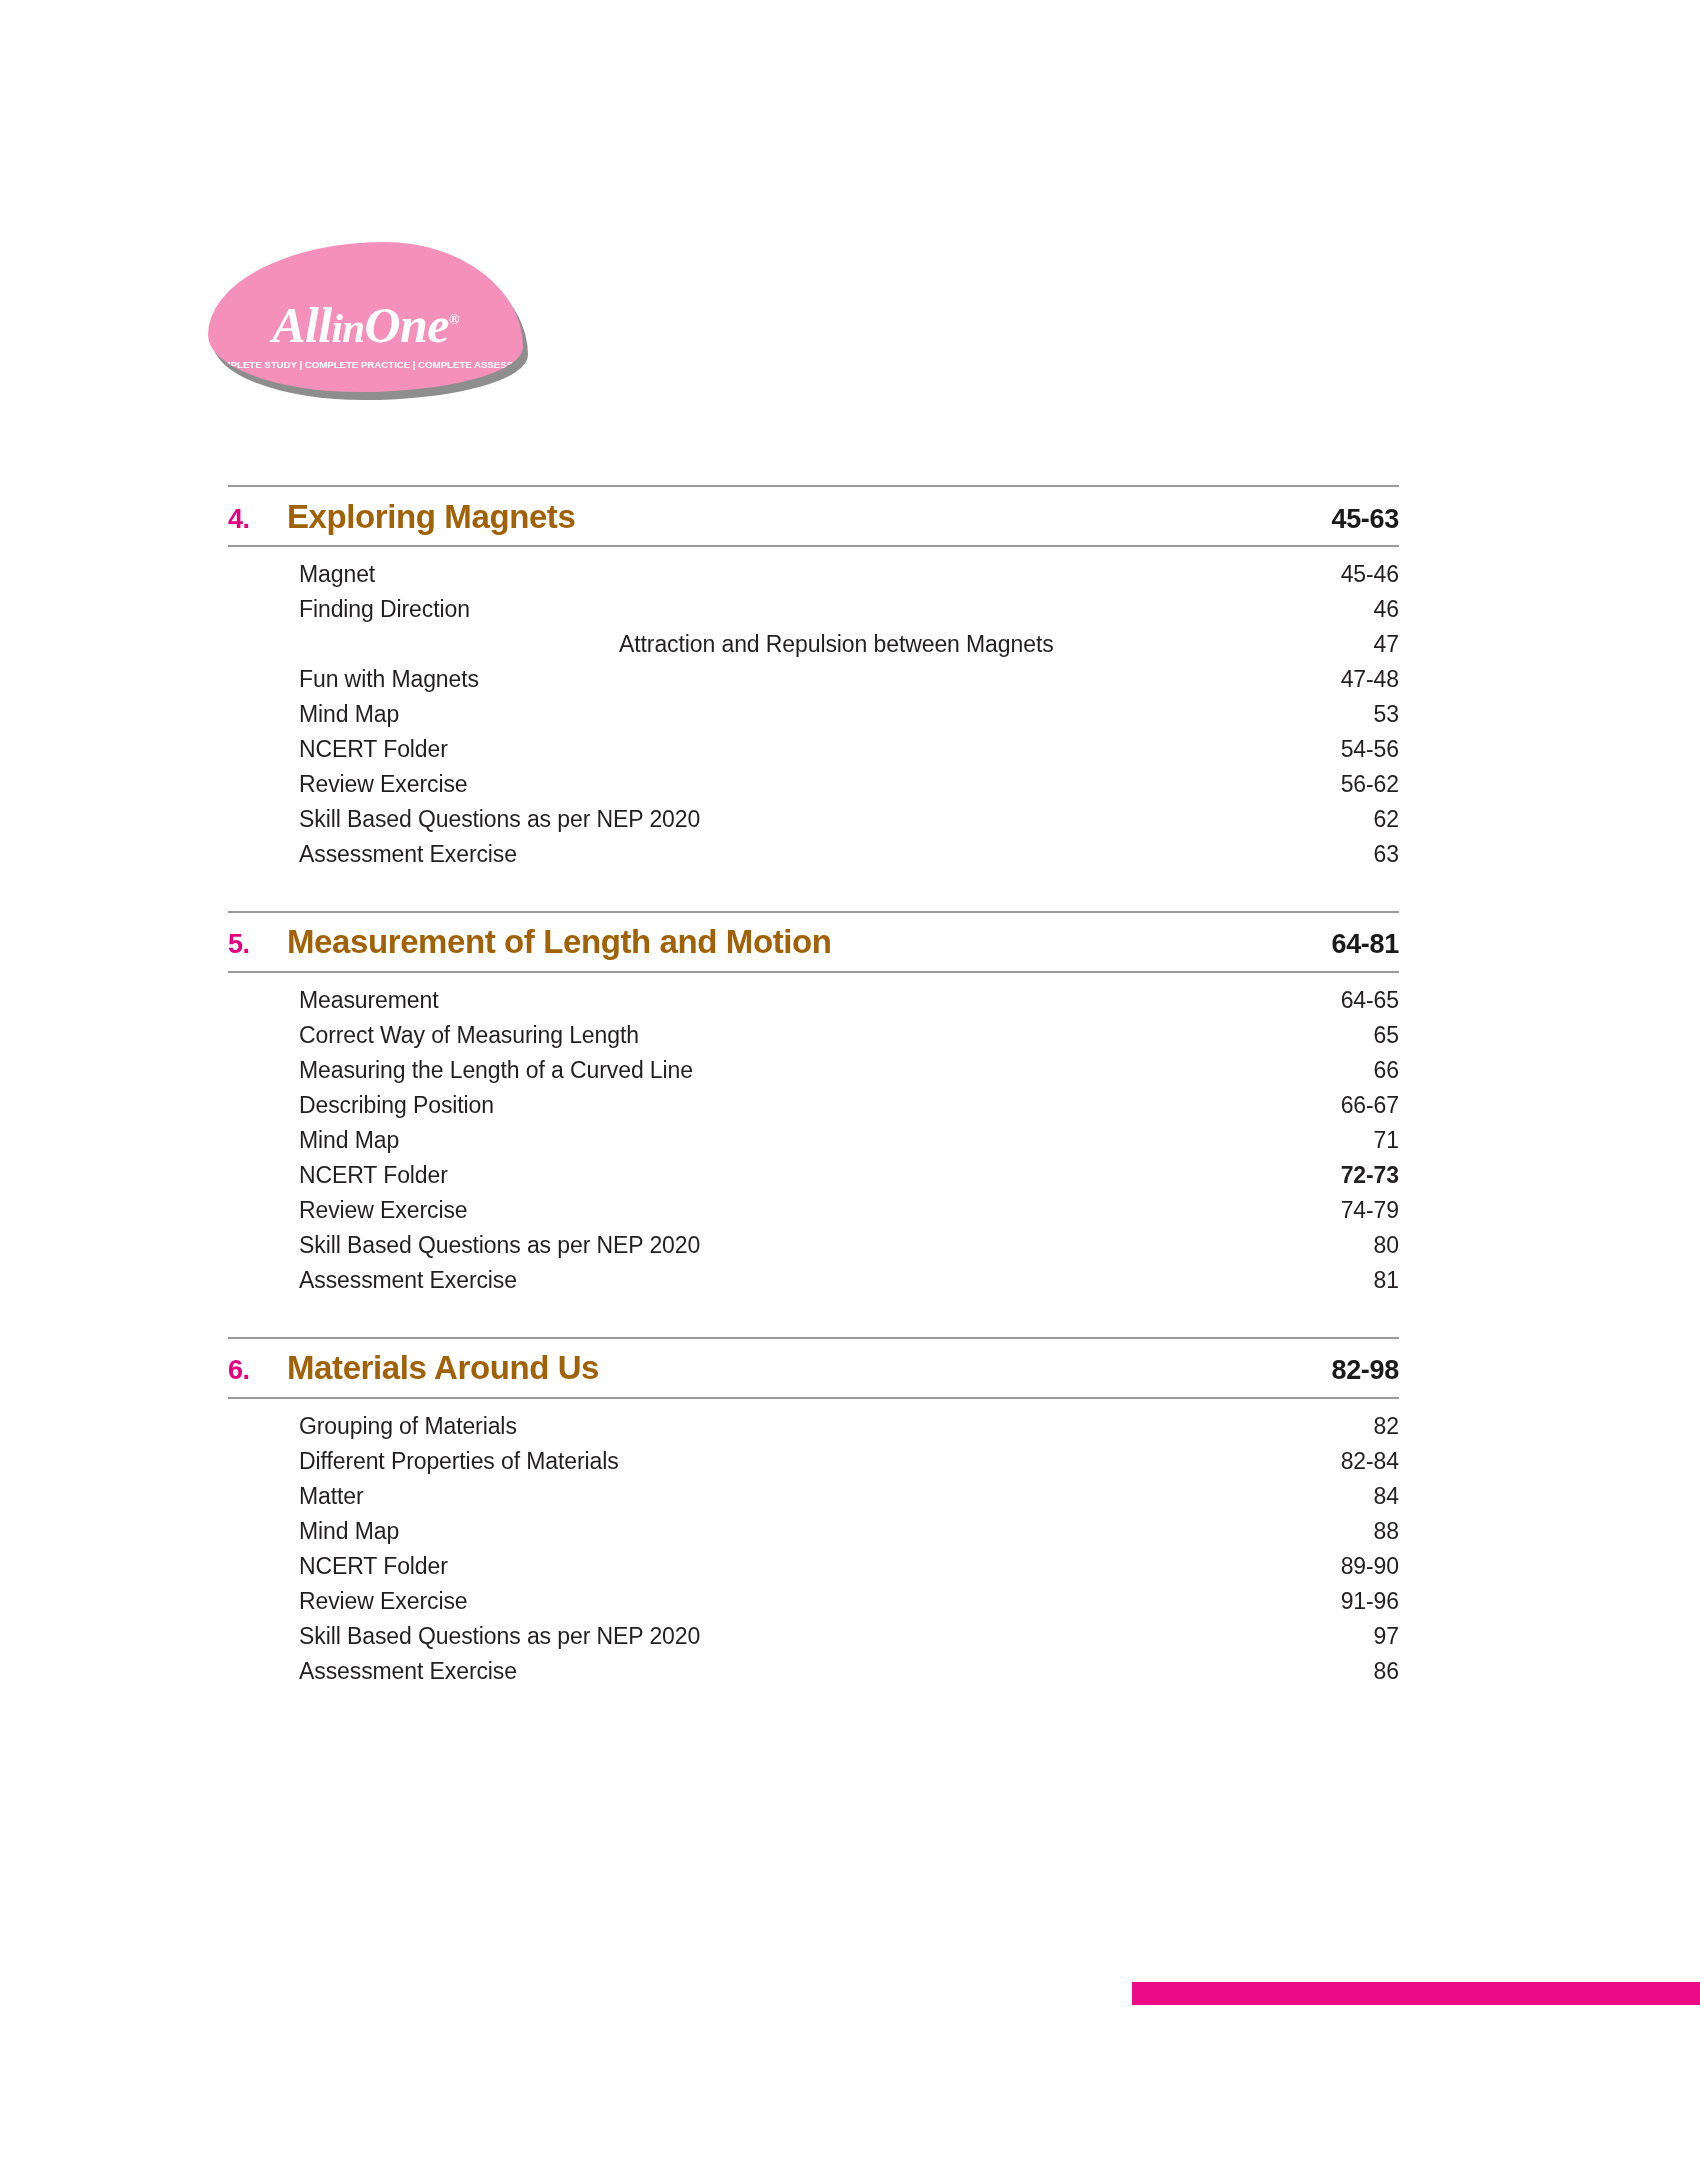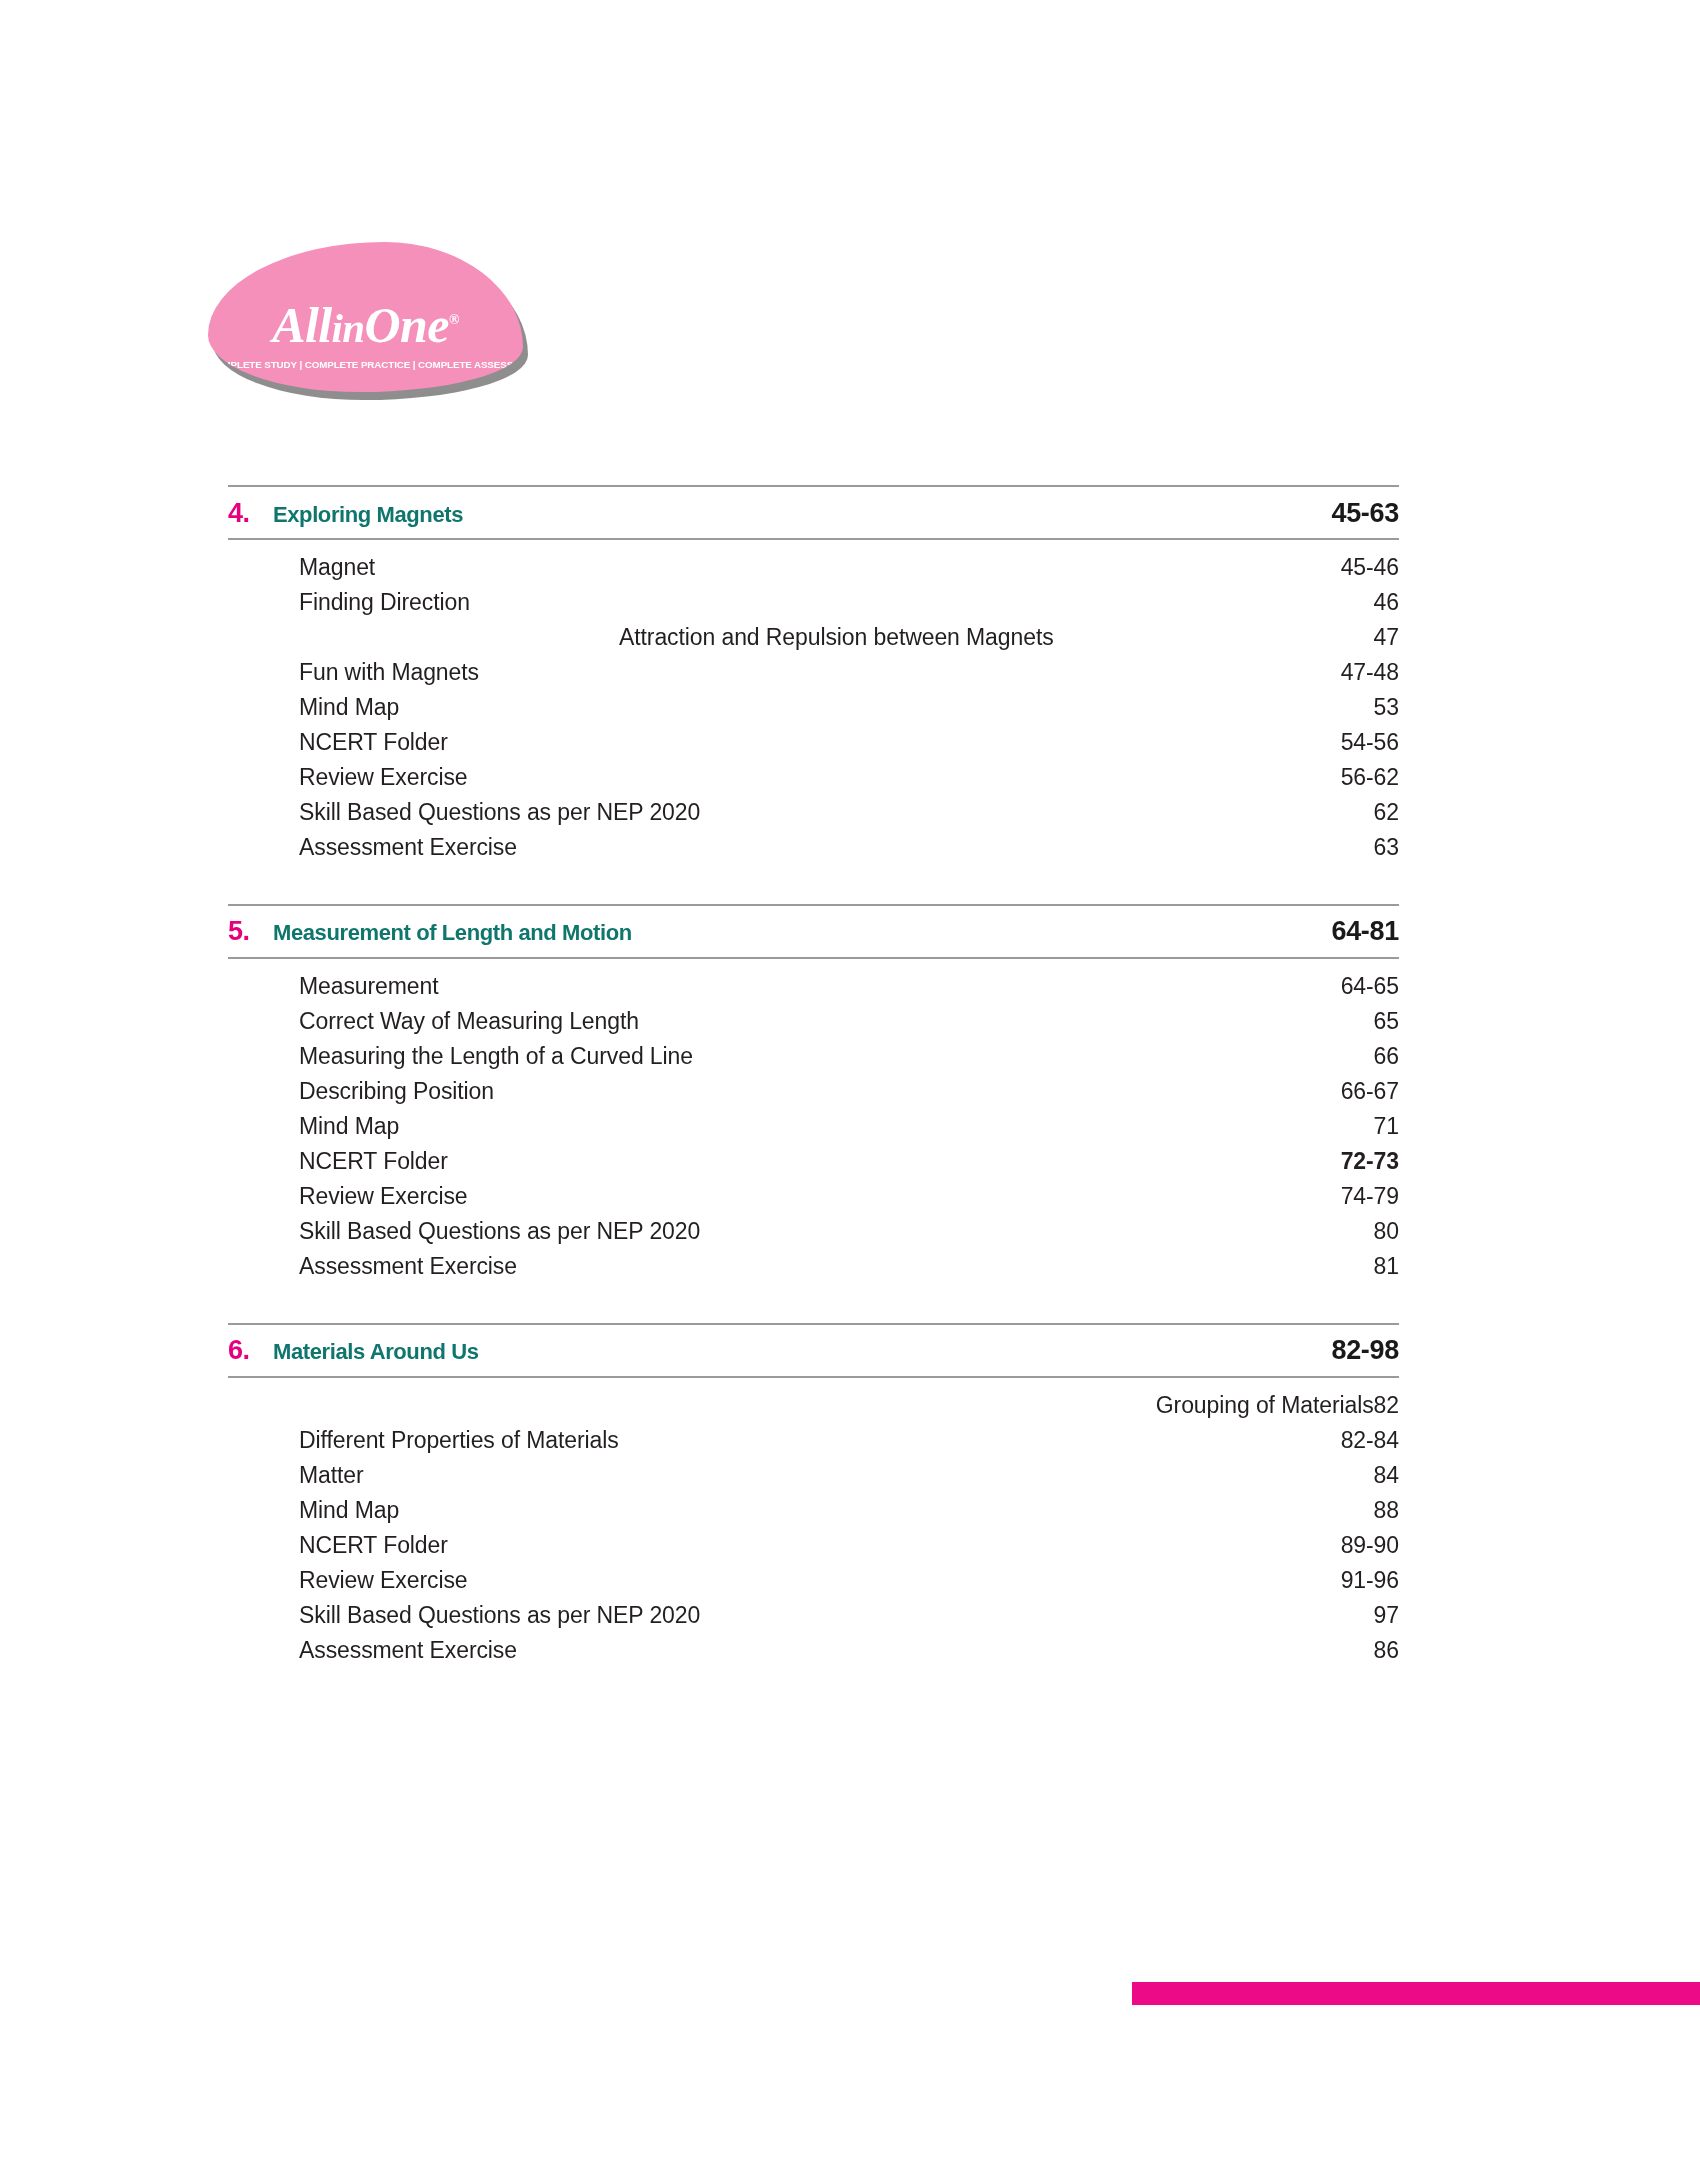--- a/index.html
+++ b/index.html
@@ -115,25 +115,26 @@
   }
   .chap-num {
     color: #e6007e;
     font-weight: bold;
     font-size: 27px;
     width: 45px;
     flex: 0 0 45px;
     letter-spacing: -0.6px;
   }
   .chap-title {
-    color: #0f766e;
-    font-weight: bold;
-    font-size: 22px;
+    color: #a16207;
+    font-weight: bold;
+    font-size: 33px;
     flex: 1 1 auto;
     letter-spacing: -0.4px;
+    margin-left: 14px;
   }
   .chap-pages {
     color: #1a1a1a;
     font-weight: bold;
     font-size: 27px;
     flex: 0 0 auto;
     text-align: right;
     letter-spacing: -0.3px;
   }
 
@@ -281,21 +282,21 @@
     <div class="chapter">
       <div class="rule" style="background: rgb(154, 154, 154);"></div>
       <div class="chap-head">
         <div class="chap-num" style="color: rgb(230, 0, 126);">6.</div>
         <div class="chap-title">Materials Around Us</div>
         <div class="chap-pages">82-98</div>
       </div>
       <div class="rule" style="background: rgb(154, 154, 154);"></div>
       <div class="entries">
         <div class="entry">
-          <div class="entry-label" style="color: rgb(35, 31, 32); text-align: right;">Grouping of Materials</div>
+          <div class="entry-label" style="color: rgb(35, 31, 32);">Grouping of Materials</div>
           <div class="entry-pages" style="color: rgb(35, 31, 32);">82</div>
         </div>
         <div class="entry">
           <div class="entry-label" style="color: rgb(35, 31, 32);">Different Properties of Materials</div>
           <div class="entry-pages" style="color: rgb(35, 31, 32);">82-84</div>
         </div>
         <div class="entry">
           <div class="entry-label" style="color: rgb(35, 31, 32);">Matter</div>
           <div class="entry-pages" style="color: rgb(35, 31, 32);">84</div>
         </div>

